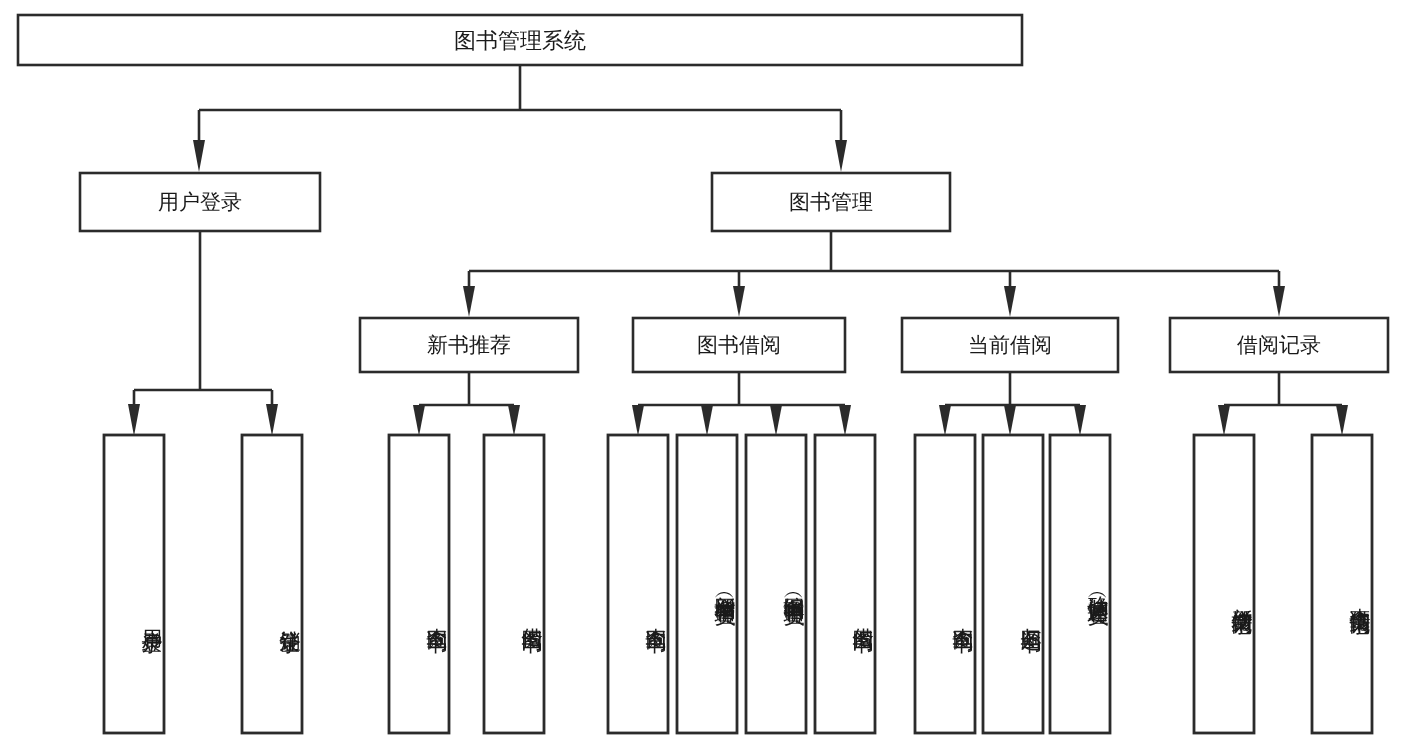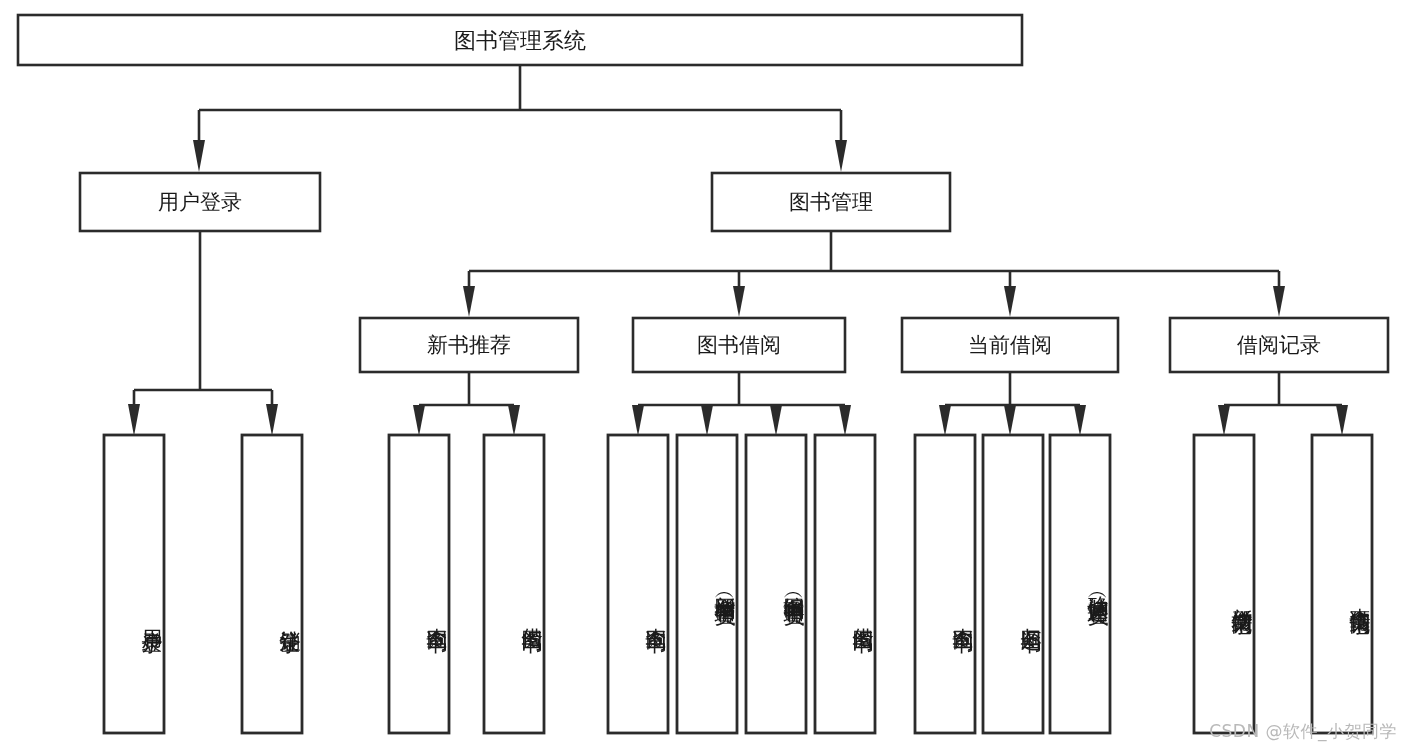--- a/index.html
+++ b/index.html
@@ -220,15 +220,14 @@
   <div class="leaf-label" style="left:746px; top:443px; width:60px; height:285px;">编辑图书（管理员）</div>
   <div class="leaf-label" style="left:815px; top:506px; width:60px; height:215px;">借阅图书</div>
 
   <div class="leaf-label" style="left:915px; top:506px; width:60px; height:215px;">查询图书</div>
   <div class="leaf-label" style="left:983px; top:506px; width:60px; height:215px;">归还图书</div>
   <div class="leaf-label" style="left:1050px; top:443px; width:60px; height:285px;">确认归还（管理员）</div>
 
   <div class="leaf-label" style="left:1194px; top:468px; width:60px; height:255px;">新增借阅记录</div>
   <div class="leaf-label" style="left:1312px; top:468px; width:60px; height:255px;">查询借阅记录</div>
 
-  <div class="watermark">CSDN @软件_小贺同学</div>
 
 </div>
 
 </body></html>

